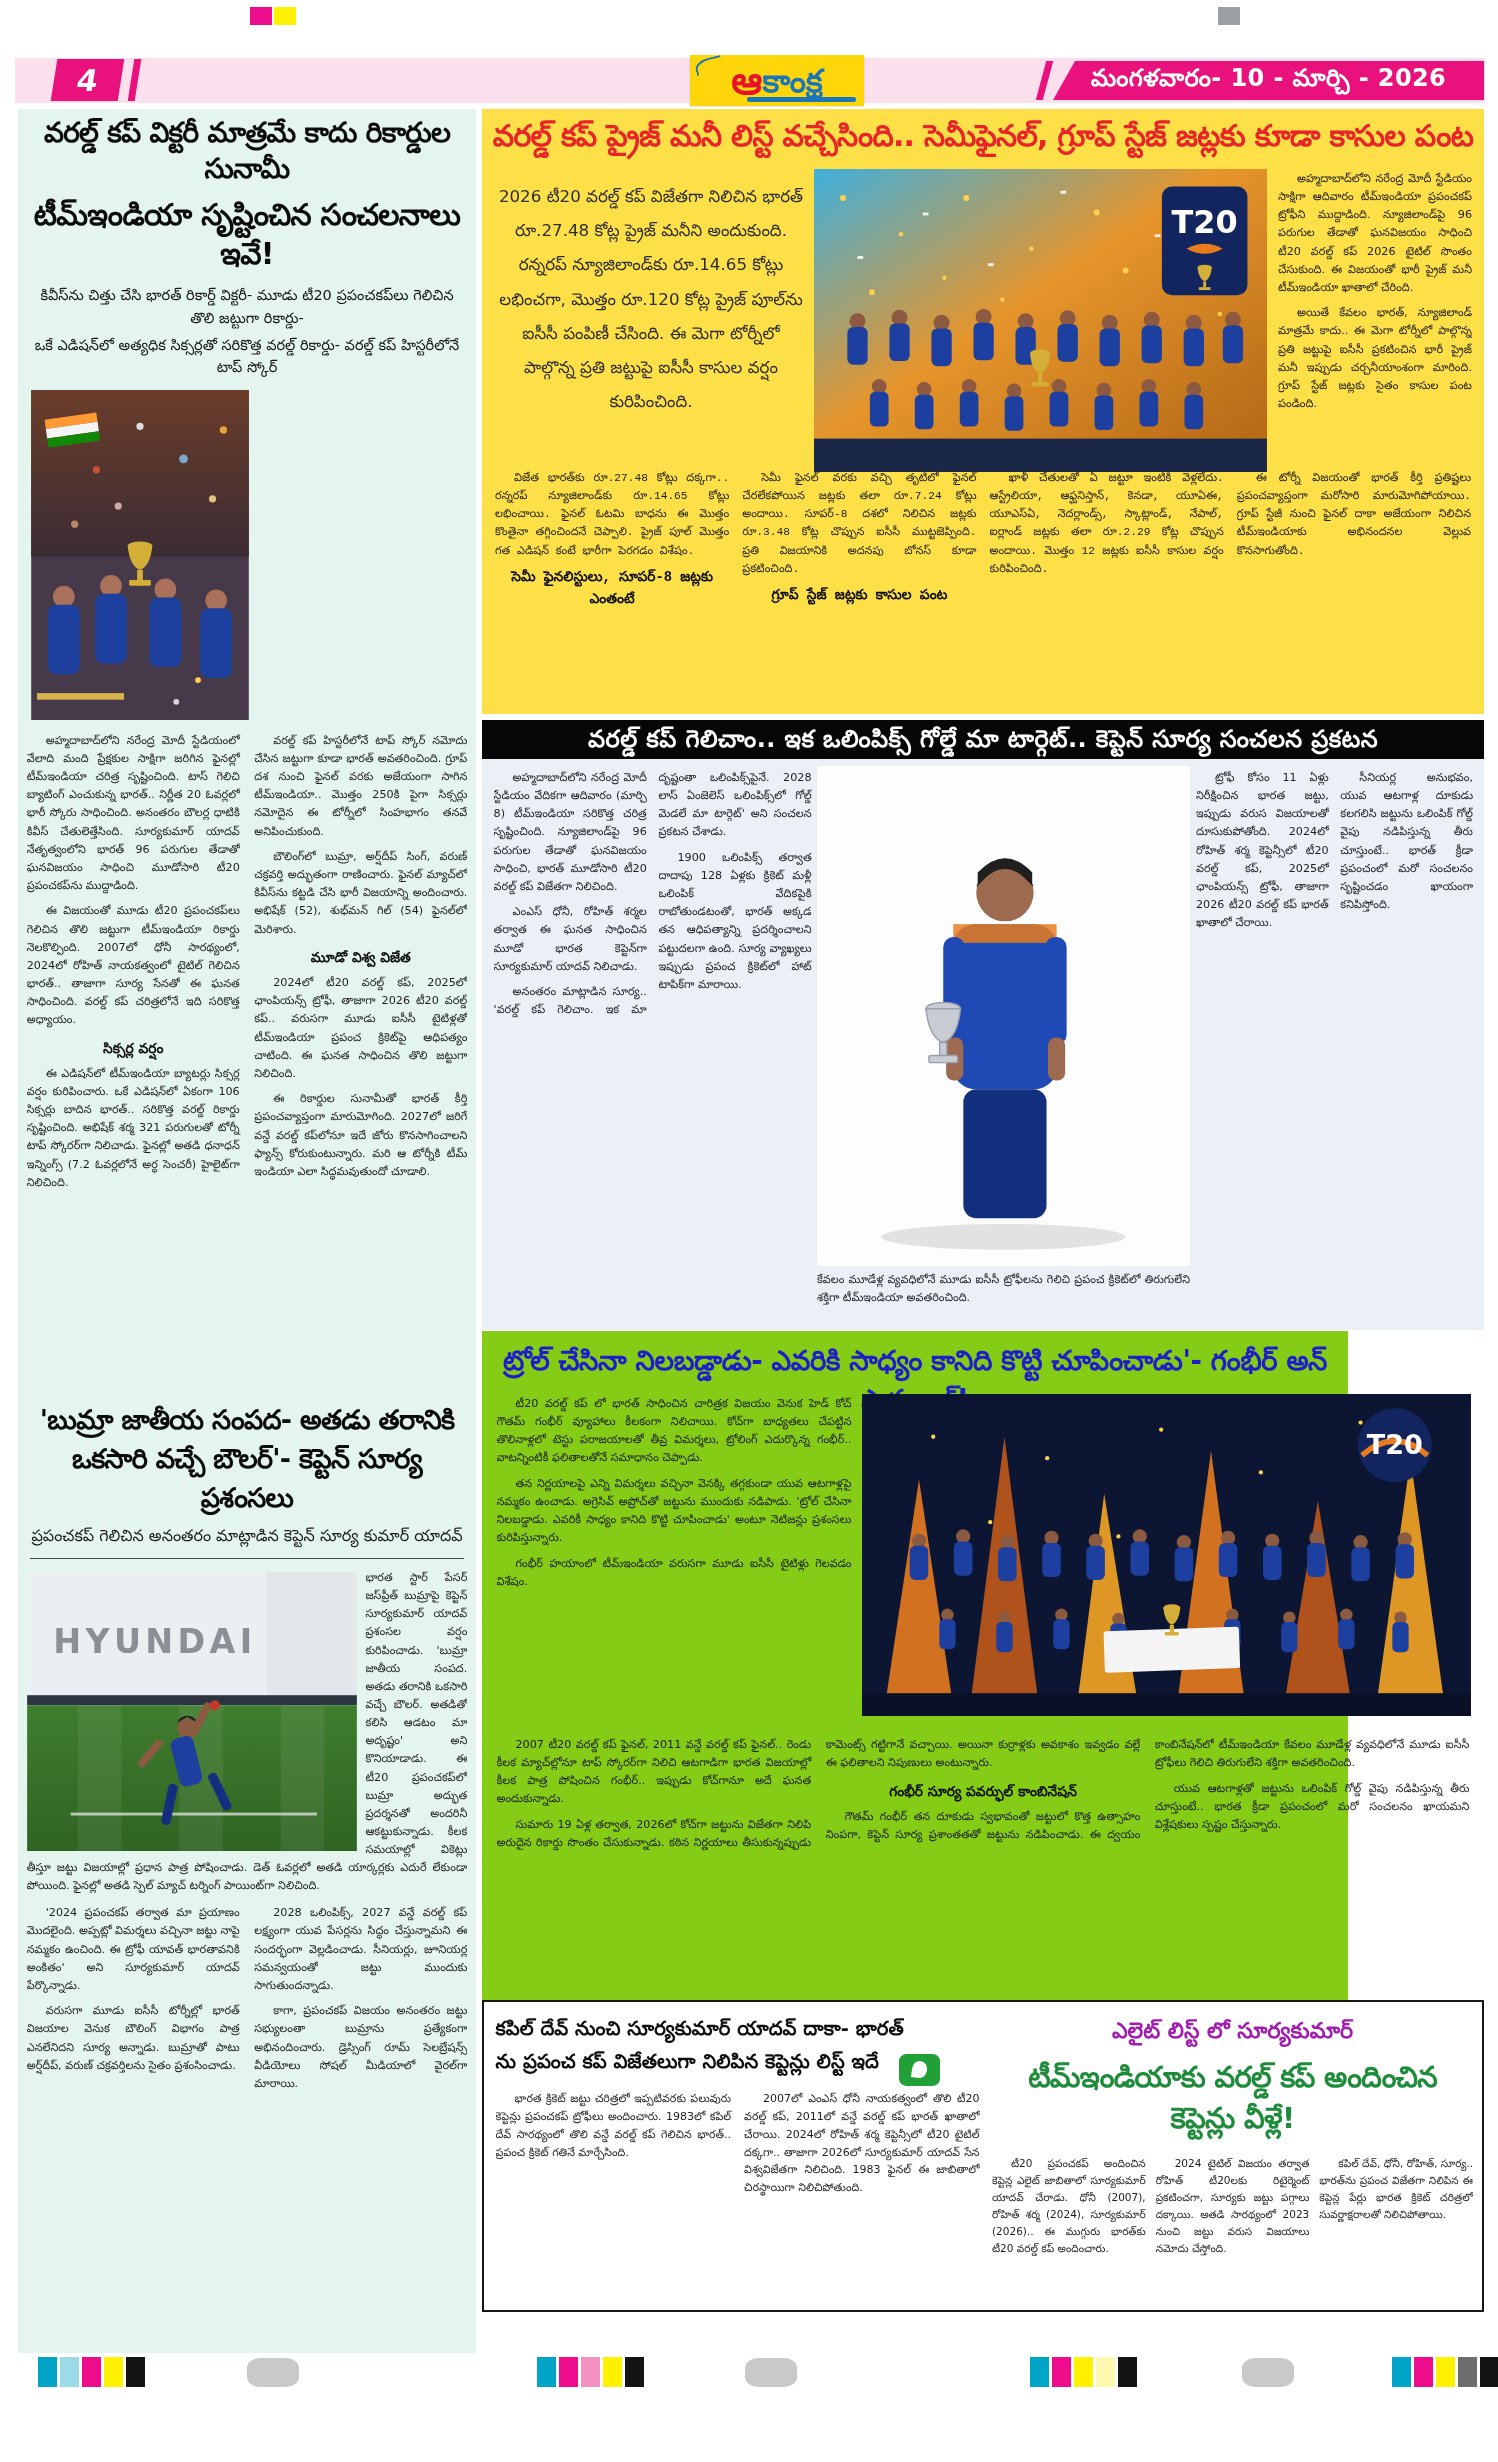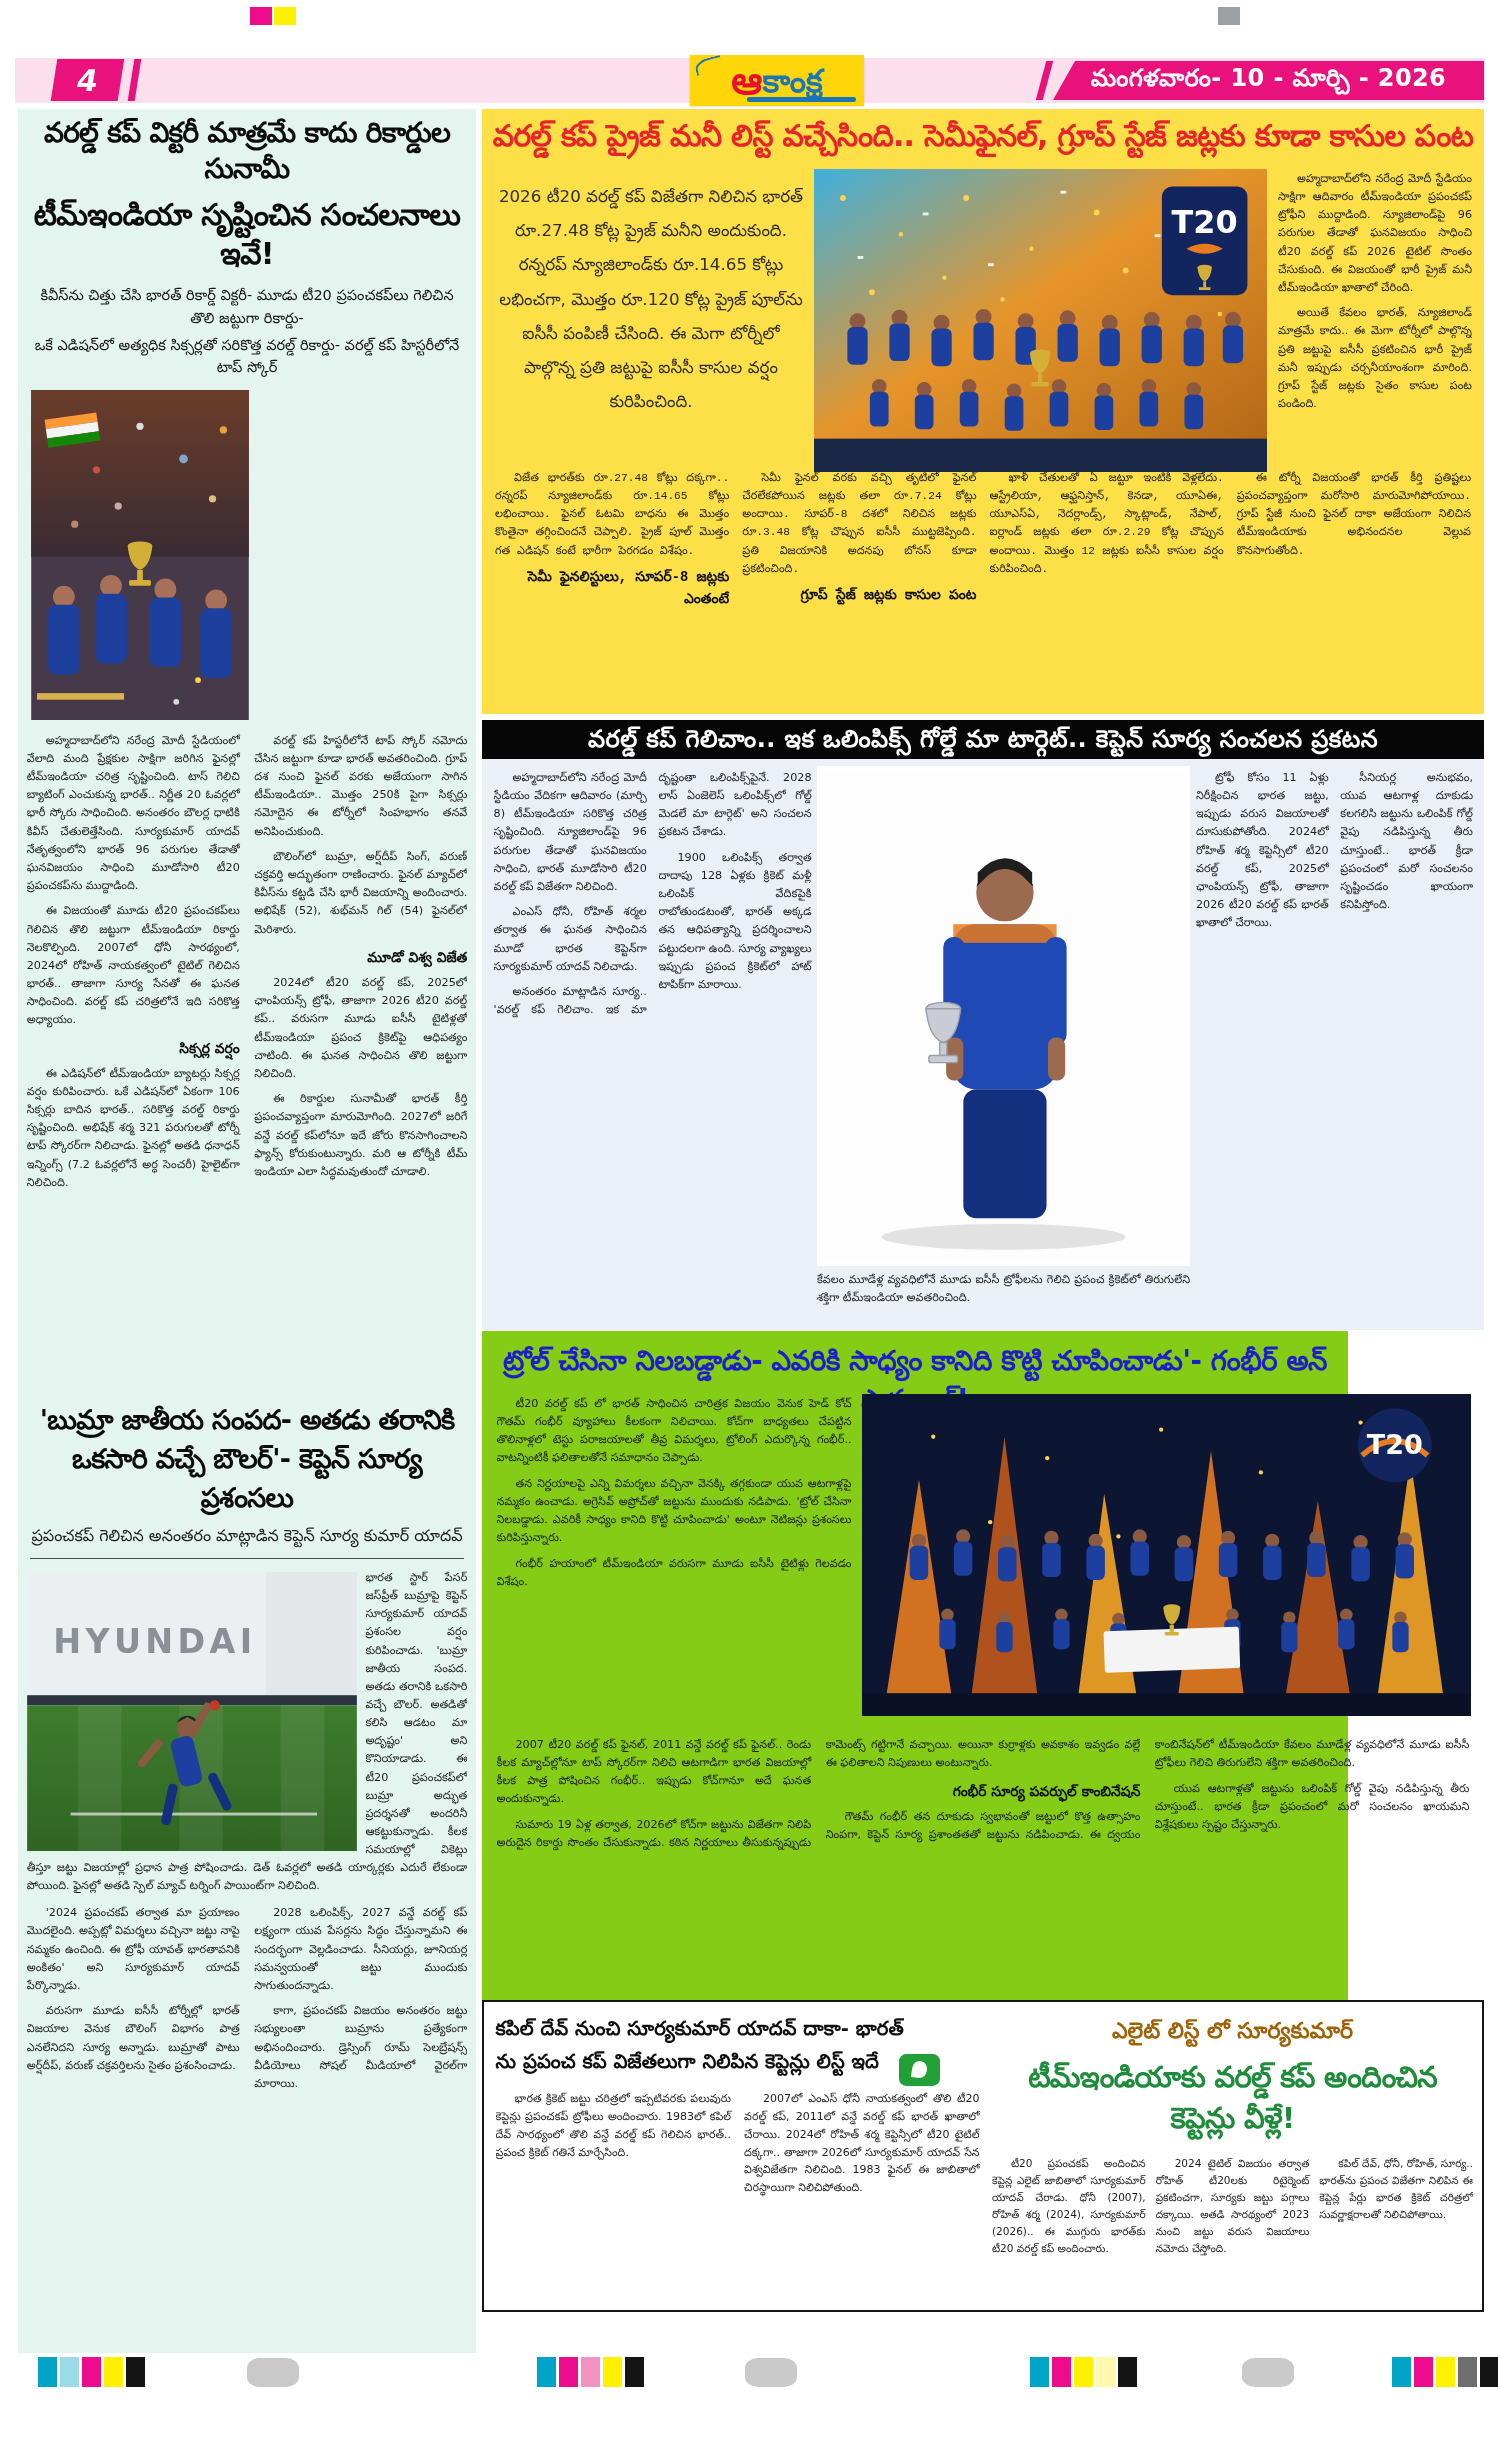--- a/index.html
+++ b/index.html
@@ -23,21 +23,21 @@
   .masthead .rest{color:#1B75BB;font-size:32px;font-weight:bold;line-height:1;}
   .masthead-strip{position:absolute;left:747px;top:97px;width:109px;height:5px;background:#1B75BB;border-radius:2.2px;}
   .masthead-swash{position:absolute;left:695px;top:58px;width:25px;height:13px;border:2.2px solid #1B75BB;
                   border-bottom:none;border-right:none;border-radius:60% 0 0 0;transform:rotate(-14deg);}
   .dateband{position:absolute;left:1053px;top:61px;width:431px;height:39px;background:#E9117C;
             clip-path:polygon(22px 0,100% 0,100% 100%,0 100%);display:flex;align-items:center;
             justify-content:center;color:#fff;font-weight:bold;font-size:24px;letter-spacing:0.4px;}
   .dateband-stripe{position:absolute;left:1041px;top:61px;width:6.5px;height:39px;background:#E9117C;transform:skewX(-15deg);}
   
   .body-p{margin:0 0 7.3px;text-indent:19px;}
-  .sub-hed{font-size:13.8px;font-weight:700;text-align:right;margin:4.4px 0 5.8px;color:#0e0e0e;}
+  .sub-hed{font-size:13.8px;font-weight:700;text-align:center;margin:4.4px 0 5.8px;color:#0e0e0e;}
   .smalltext{font-size:11.2px;line-height:1.62;text-align:justify;color:#1d1d1d;}
   
   .rail{position:absolute;left:18px;top:109px;width:458px;height:2244px;background:#E4F4EF;}
   .recA{padding:5.8px 8.7px 0;}
   .hlA{font-weight:700;text-align:center;color:#0c0c0c;letter-spacing:-0.7px;}
   .hlA1{font-size:28px;line-height:1.3;margin-top:0;}
   .hlA2{font-size:30px;line-height:1.3;margin-top:7.3px;}
   .subA{font-size:14.5px;text-align:center;line-height:1.55;margin-top:11.6px;color:#151515;}
   .photo-frame{display:block;}
   .bodyA{margin-top:11.6px;height:661px;column-count:2;column-gap:14.5px;overflow:hidden;}
@@ -71,21 +71,21 @@
   
   .secF{position:absolute;left:482px;top:2000px;width:1002px;height:312px;background:#fff;
         border:2.2px solid #161616;box-sizing:border-box;}
   .leftF{position:absolute;left:11.6px;top:10px;width:484px;height:289px;}
   .headF{font-size:19.6px;font-weight:700;line-height:1.7;color:#0f0f0f;width:435px;}
   .logoF{position:absolute;left:403px;top:42px;width:41px;height:32px;background:#21A038;border-radius:7.3px;}
   .logoF:after{content:"";position:absolute;left:13px;top:7.3px;width:14.5px;height:17.4px;background:#fff;
                border-radius:50% 50% 50% 0;transform:rotate(8deg);}
   .bodyF{margin-top:11.6px;column-count:2;column-gap:13px;height:194px;overflow:hidden;font-size:11px;}
   .rightF{position:absolute;left:508px;top:10px;width:481px;height:289px;}
-  .kickerF{color:#a16207;font-size:22px;font-weight:700;text-align:center;margin-top:5.8px;}
+  .kickerF{color:#a21caf;font-size:22px;font-weight:700;text-align:center;margin-top:5.8px;}
   .headF2{color:#1E8C3A;font-size:29px;font-weight:800;text-align:center;margin-top:11.6px;letter-spacing:-0.7px;}
   .bodyF2{margin-top:13px;column-count:3;column-gap:10px;height:168px;overflow:hidden;font-size:10.5px;}
 </style>
 </head>
 <body>
 
 <div class="page">
 
   <div class="tm" style="left:250px;top:7.3px;">
       <div class="sw" style="background: rgb(236, 12, 140);"></div>

